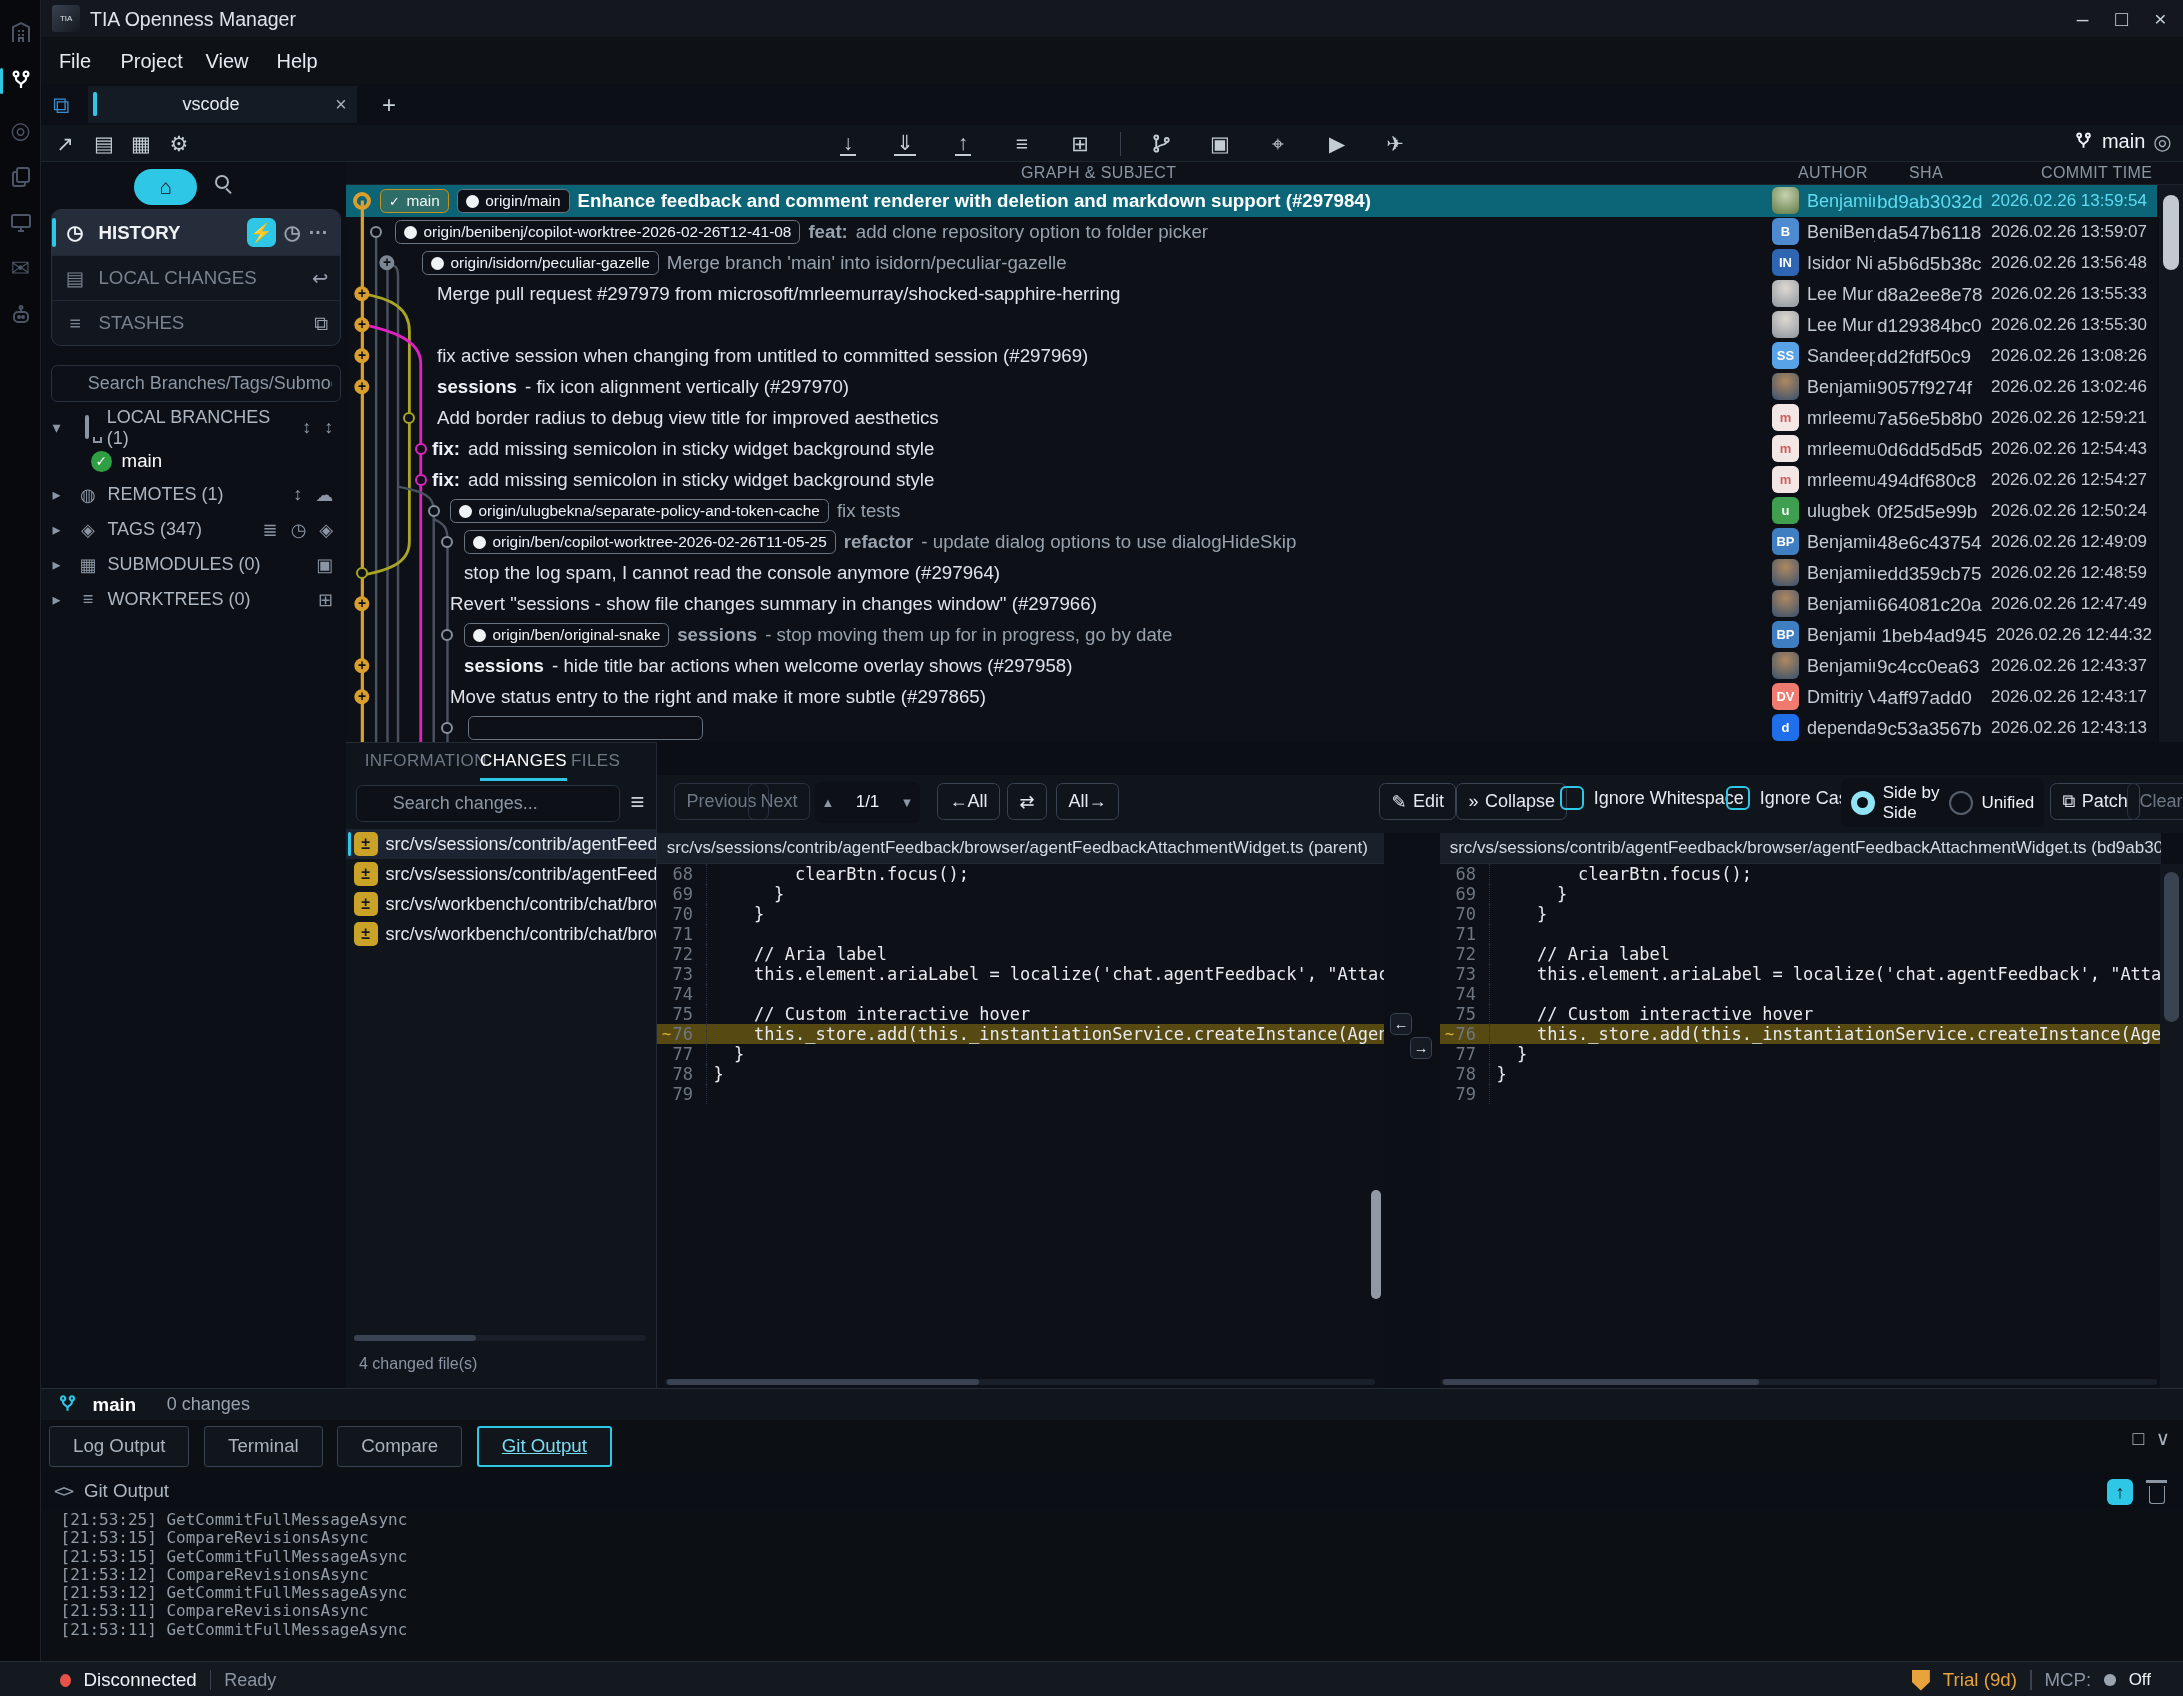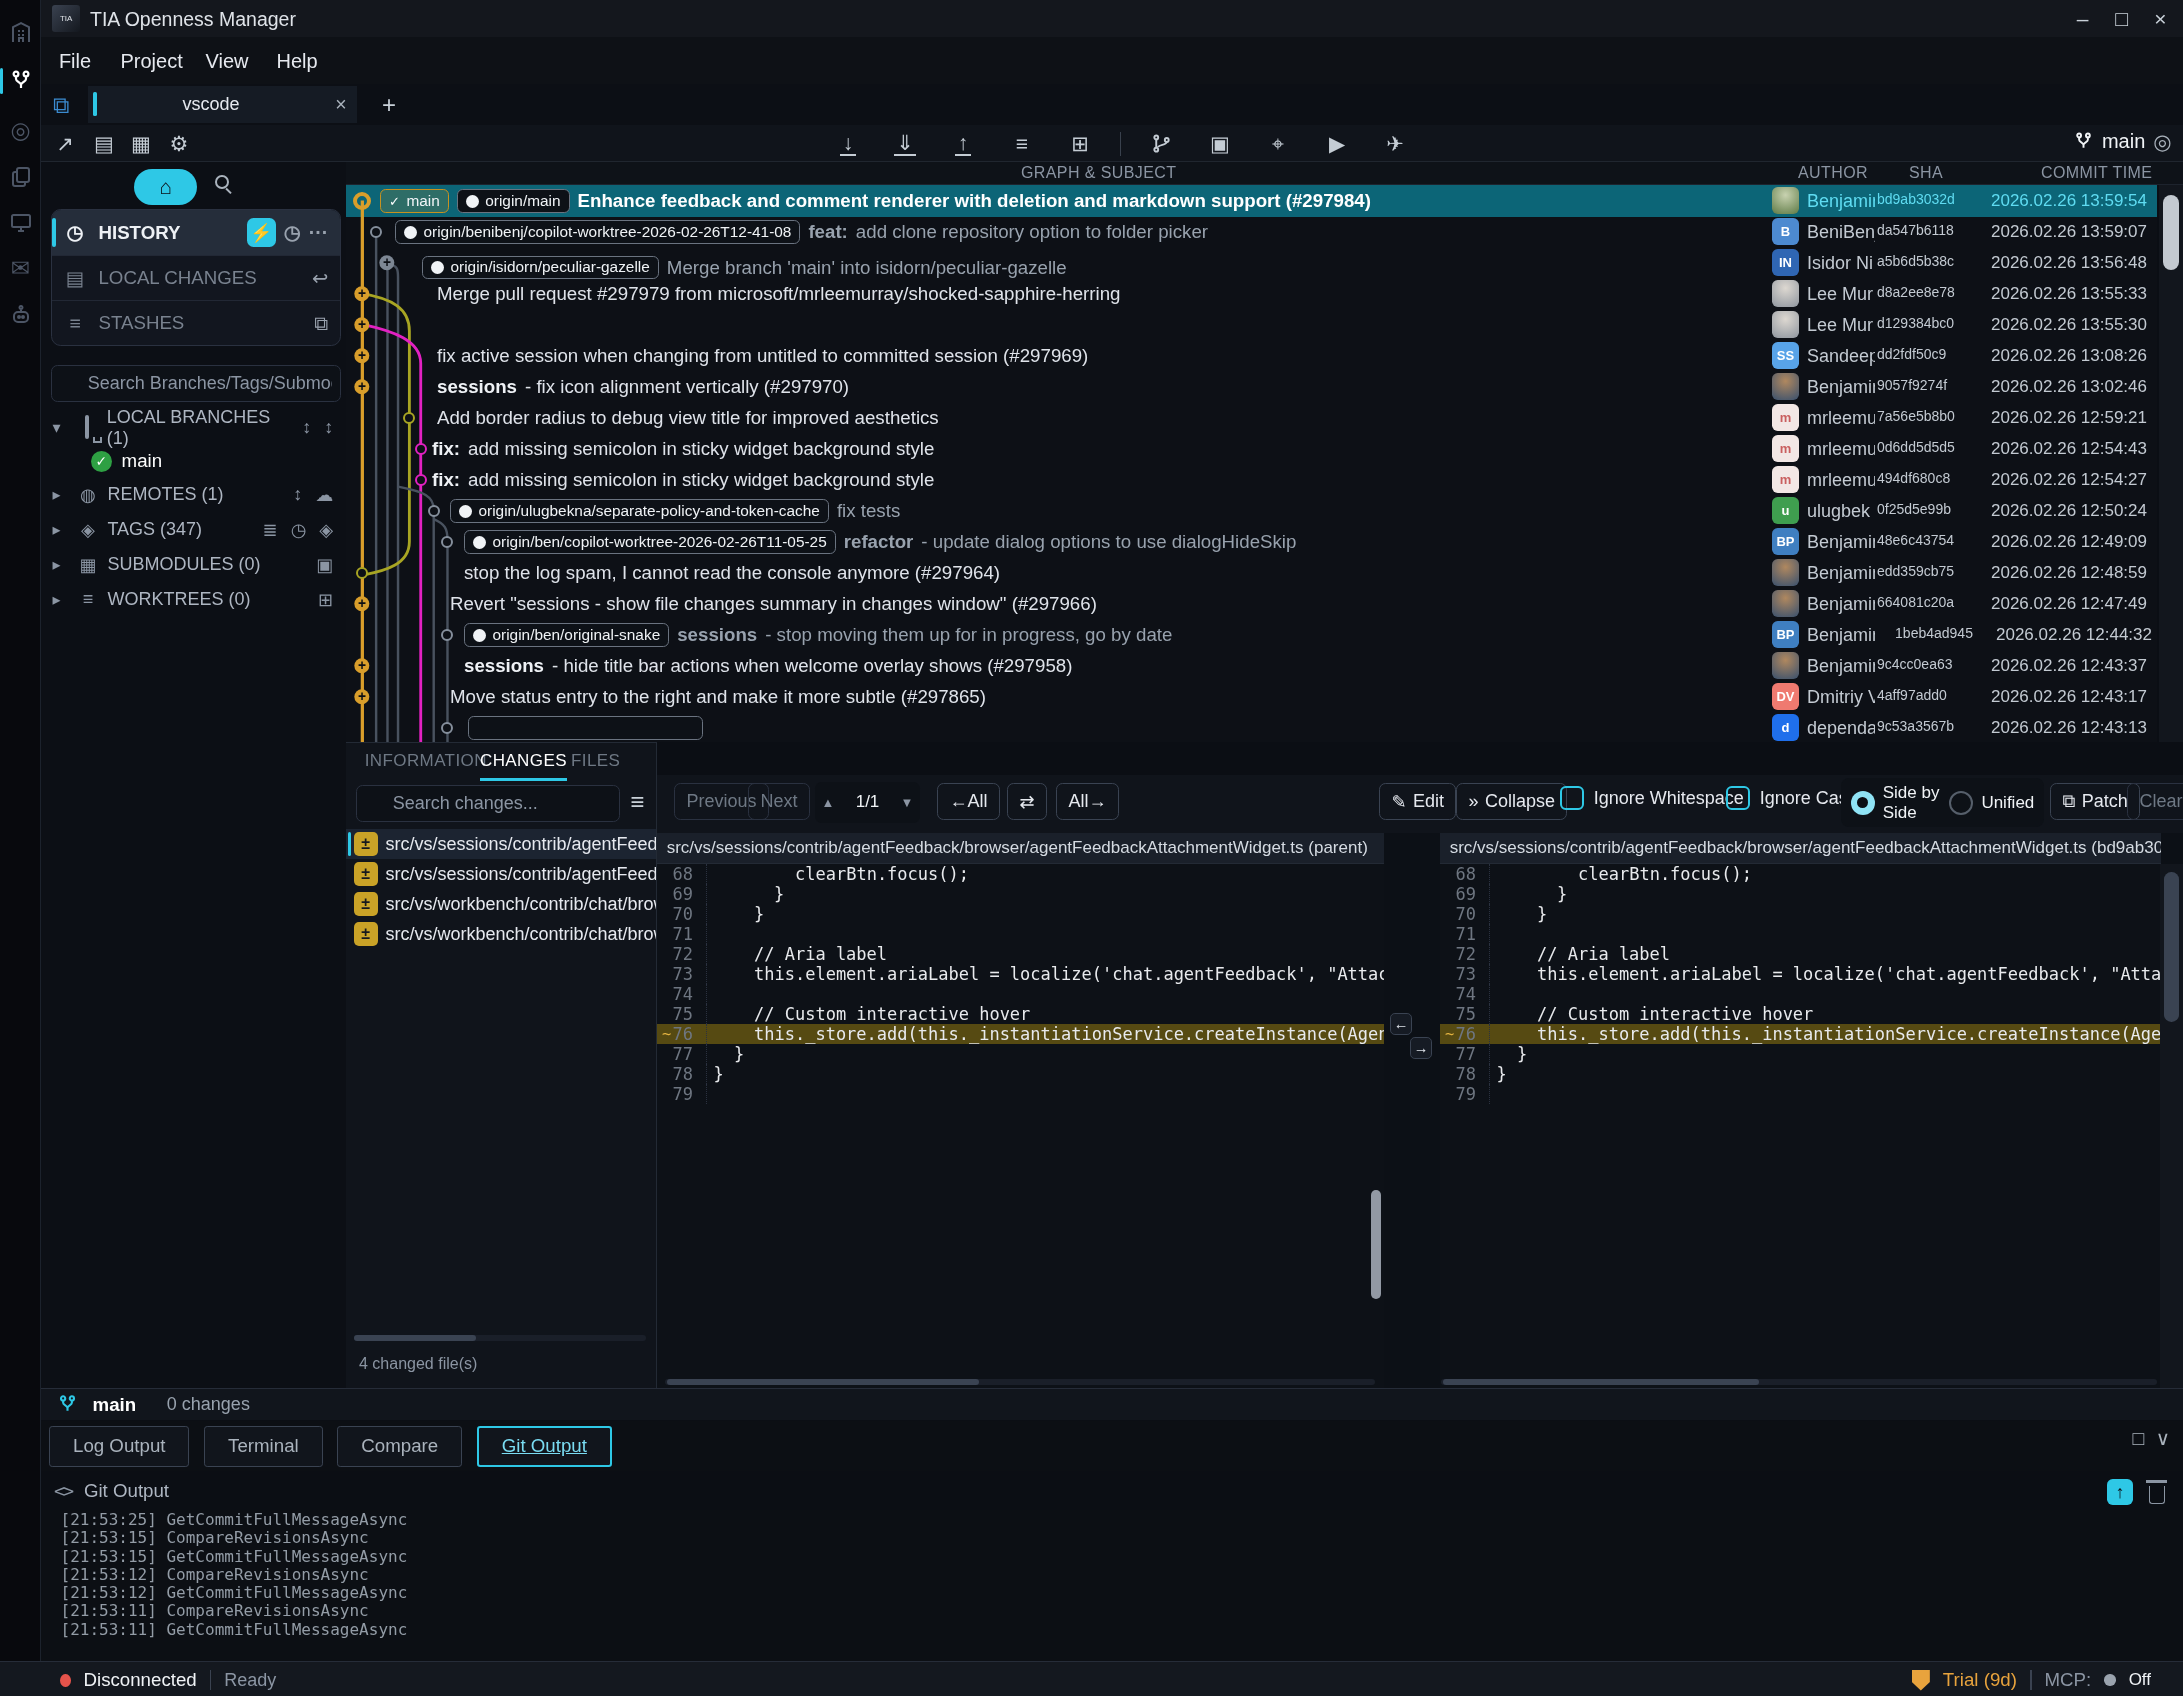--- a/index.html
+++ b/index.html
@@ -88,21 +88,21 @@
   .badge { display:inline-flex; align-items:center; gap:6.5px; height:23.5px; padding:0 8px; border-radius:5.7px; border:1.2px solid #6a7380; background:#0d1117; font-size:15.4px; color:#f0f3f6; flex-shrink:0; }
   .badge.mainb { border-color:#c8921f; background:rgba(203,148,31,.18); }
   .bcheck { color:#fff; font-size:13px; }
   .bdot { width:13px; height:13px; border-radius:50%; background:#f0f3f6; }
   .sb { font-weight:bold; color:#eef1f5; }
   .st { color:#dfe3ea; }
   .dim { color:#98a2ae; }
   .sel .sb, .sel .st { color:#ffffff; }
   .avatar { position:absolute; z-index:3; left:1426px; top:2.4px; width:27px; height:27px; border-radius:5.7px; font-size:13px; font-weight:bold; display:flex; align-items:center; justify-content:center; overflow:hidden; }
   .aname { position:absolute; z-index:3; left:1461px; top:5.7px; width:68px; overflow:hidden; white-space:nowrap; font-size:18px; color:#c3cad2; }
-  .asha  { position:absolute; z-index:3; left:1531px; top:5.7px; width:114px; overflow:hidden; white-space:nowrap; font-size:14px; color:#c3cad2; }
+  .asha  { position:absolute; z-index:3; left:1531px; top:5.7px; width:114px; overflow:hidden; white-space:nowrap; font-size:19px; color:#c3cad2; }
   .atime { position:absolute; z-index:3; left:1645px; top:5.7px; width:166px; overflow:hidden; white-space:nowrap; font-size:17px; color:#c3cad2; }
   .sel .aname, .sel .asha, .sel .atime { color:#5fdcf2; }
   .cscroll { position:absolute; right:0; top:185px; width:24px; height:557px; background:#12161d; }
   .cscroll-thumb { position:absolute; left:4px; top:9.7px; width:16px; height:75px; background:#c3c9d0; border-radius:8px; }
 
   
   .changes { position:absolute; left:346px; top:742px; width:311px; height:646px; background:#10141b; border-top:0.8px solid #232a35; border-right:0.8px solid #232a35; }
   .ch-tabs { position:relative; height:39px; }
   .ch-tab { position:absolute; top:8px; font-size:17px; color:#6e7884; letter-spacing:0.4px; }
   .ch-tab.active { color:#ffffff; border-bottom:3.2px solid #2ec8e6; padding-bottom:6.5px; }
@@ -419,21 +419,21 @@
             <span class="sb dim">feat:</span>
             <span class="st dim"> add clone repository option to folder picker</span>
           </div>
           <span class="avatar" style="background: rgb(77, 138, 208); color: rgb(255, 255, 255);">B</span>
           <span class="aname">BeniBenj</span>
           <span class="asha">da547b6118</span>
           <span class="atime">2026.02.26 13:59:07</span>
         </div>
         <div class="crow" style="top: 62px;">
           <span class="node plus" style="left: 41px; background: rgb(125, 135, 148);">+</span>
-          <div class="subj" style="padding-left: 76px; align-items: flex-end;">
+          <div class="subj" style="padding-left: 76px;">
             <span class="badge remote">
               <span class="bdot"></span>
               <span>origin/isidorn/peculiar-gazelle</span>
             </span>
             <span class="st dim">Merge branch 'main' into isidorn/peculiar-gazelle</span>
           </div>
           <span class="avatar" style="background: rgb(47, 102, 179); color: rgb(255, 255, 255);">IN</span>
           <span class="aname">Isidor Ni</span>
           <span class="asha">a5b6d5b38c</span>
           <span class="atime">2026.02.26 13:56:48</span>

